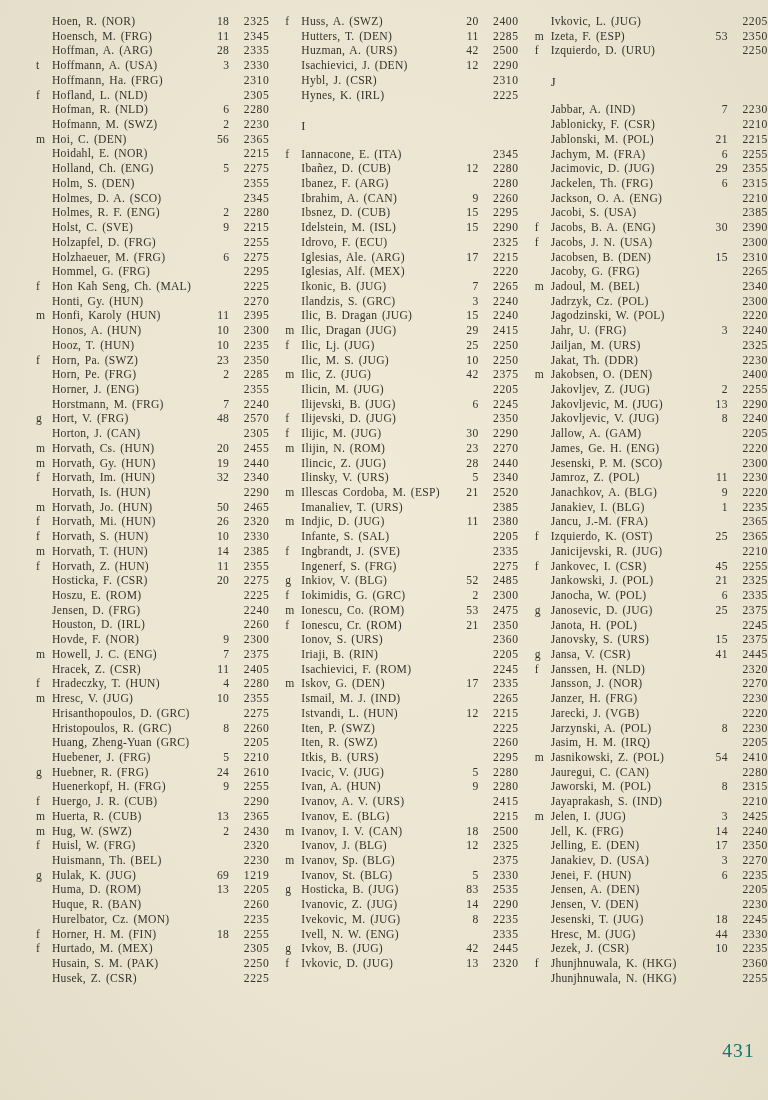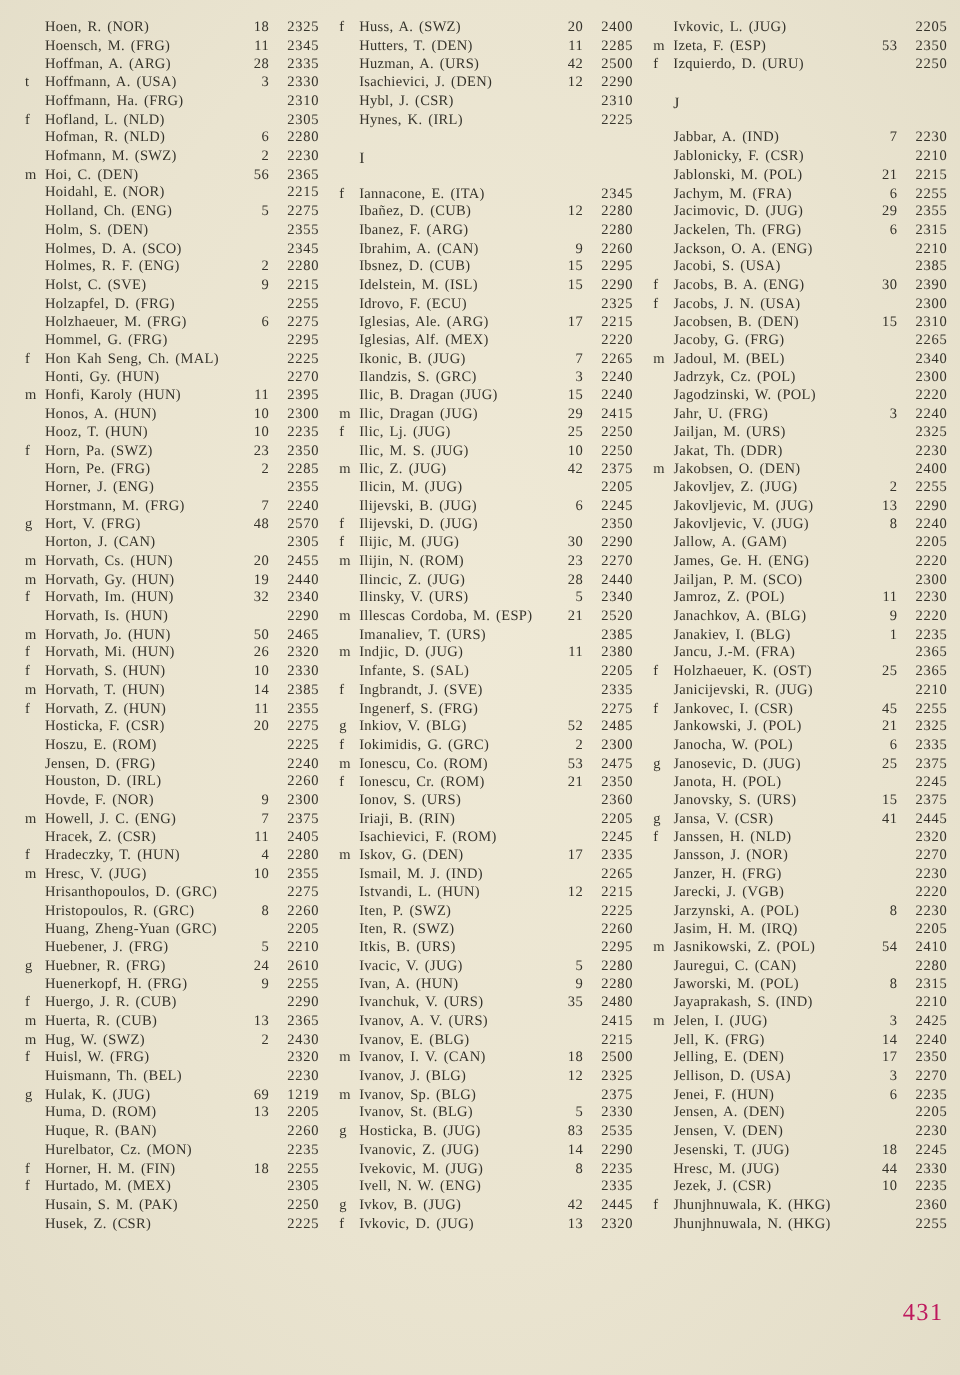--- a/index.html
+++ b/index.html
@@ -6,23 +6,24 @@
   body {
     width:768px; height:1100px;
     background:#ebe5d2;
     background-image: radial-gradient(ellipse at 50% 45%, #efe9d6 0%, #eae4d0 60%, #e3ddc8 100%);
     font-family:"Liberation Serif", serif;
     color:#35332b;
     position:relative;
     overflow:hidden;
   }
   .page {
-    padding:15px 10px 0 20px;
+    padding:15px 0 0 20px;
     display:flex;
     gap:16px;
+    margin-left:16px;
   }
   .col { flex:1; min-width:0; }
   .row {
     display:flex;
     align-items:baseline;
     height:14.72px;
     line-height:14.72px;
     font-size:11.6px;
   }
   .mk {
@@ -55,21 +56,21 @@
     padding-left:16px;
     font-size:12.6px;
     letter-spacing:0.4px;
   }
   .pagenum {
     position:absolute;
     right:13px;
     top:1040px;
     font-size:19.5px;
     letter-spacing:1.2px;
-    color:#be185d;
+    color:#0f766e;
   }
 </style>
 </head>
 <body>
 
 <div class="page">
   <div class="col">
       <div class="row">
         <span class="mk"></span>
         <span class="nm">Hoen, R. (NOR)</span>
@@ -764,26 +765,20 @@
         <span class="rt">2280</span>
       </div>
       <div class="row">
         <span class="mk"></span>
         <span class="nm">Ivan, A. (HUN)</span>
         <span class="gm">9</span>
         <span class="rt">2280</span>
       </div>
       <div class="row">
         <span class="mk"></span>
-        <span class="nm">Ivanchuk, V. (URS)</span>
-        <span class="gm">35</span>
-        <span class="rt">2480</span>
-      </div>
-      <div class="row">
-        <span class="mk"></span>
         <span class="nm">Ivanov, A. V. (URS)</span>
         <span class="gm"></span>
         <span class="rt">2415</span>
       </div>
       <div class="row">
         <span class="mk"></span>
         <span class="nm">Ivanov, E. (BLG)</span>
         <span class="gm"></span>
         <span class="rt">2215</span>
       </div>
@@ -1007,21 +1002,21 @@
         <span class="rt">2205</span>
       </div>
       <div class="row">
         <span class="mk"></span>
         <span class="nm">James, Ge. H. (ENG)</span>
         <span class="gm"></span>
         <span class="rt">2220</span>
       </div>
       <div class="row">
         <span class="mk"></span>
-        <span class="nm">Jailjan, P. M. (SCO)</span>
+        <span class="nm">Jesenski, P. M. (SCO)</span>
         <span class="gm"></span>
         <span class="rt">2300</span>
       </div>
       <div class="row">
         <span class="mk"></span>
         <span class="nm">Jamroz, Z. (POL)</span>
         <span class="gm">11</span>
         <span class="rt">2230</span>
       </div>
       <div class="row">
@@ -1037,21 +1032,21 @@
         <span class="rt">2235</span>
       </div>
       <div class="row">
         <span class="mk"></span>
         <span class="nm">Jancu, J.-M. (FRA)</span>
         <span class="gm"></span>
         <span class="rt">2365</span>
       </div>
       <div class="row">
         <span class="mk">f</span>
-        <span class="nm">Holzhaeuer, K. (OST)</span>
+        <span class="nm">Izquierdo, K. (OST)</span>
         <span class="gm">25</span>
         <span class="rt">2365</span>
       </div>
       <div class="row">
         <span class="mk"></span>
         <span class="nm">Janicijevski, R. (JUG)</span>
         <span class="gm"></span>
         <span class="rt">2210</span>
       </div>
       <div class="row">
@@ -1169,21 +1164,21 @@
         <span class="rt">2240</span>
       </div>
       <div class="row">
         <span class="mk"></span>
         <span class="nm">Jelling, E. (DEN)</span>
         <span class="gm">17</span>
         <span class="rt">2350</span>
       </div>
       <div class="row">
         <span class="mk"></span>
-        <span class="nm">Jellison, D. (USA)</span>
+        <span class="nm">Janakiev, D. (USA)</span>
         <span class="gm">3</span>
         <span class="rt">2270</span>
       </div>
       <div class="row">
         <span class="mk"></span>
         <span class="nm">Jenei, F. (HUN)</span>
         <span class="gm">6</span>
         <span class="rt">2235</span>
       </div>
       <div class="row">

